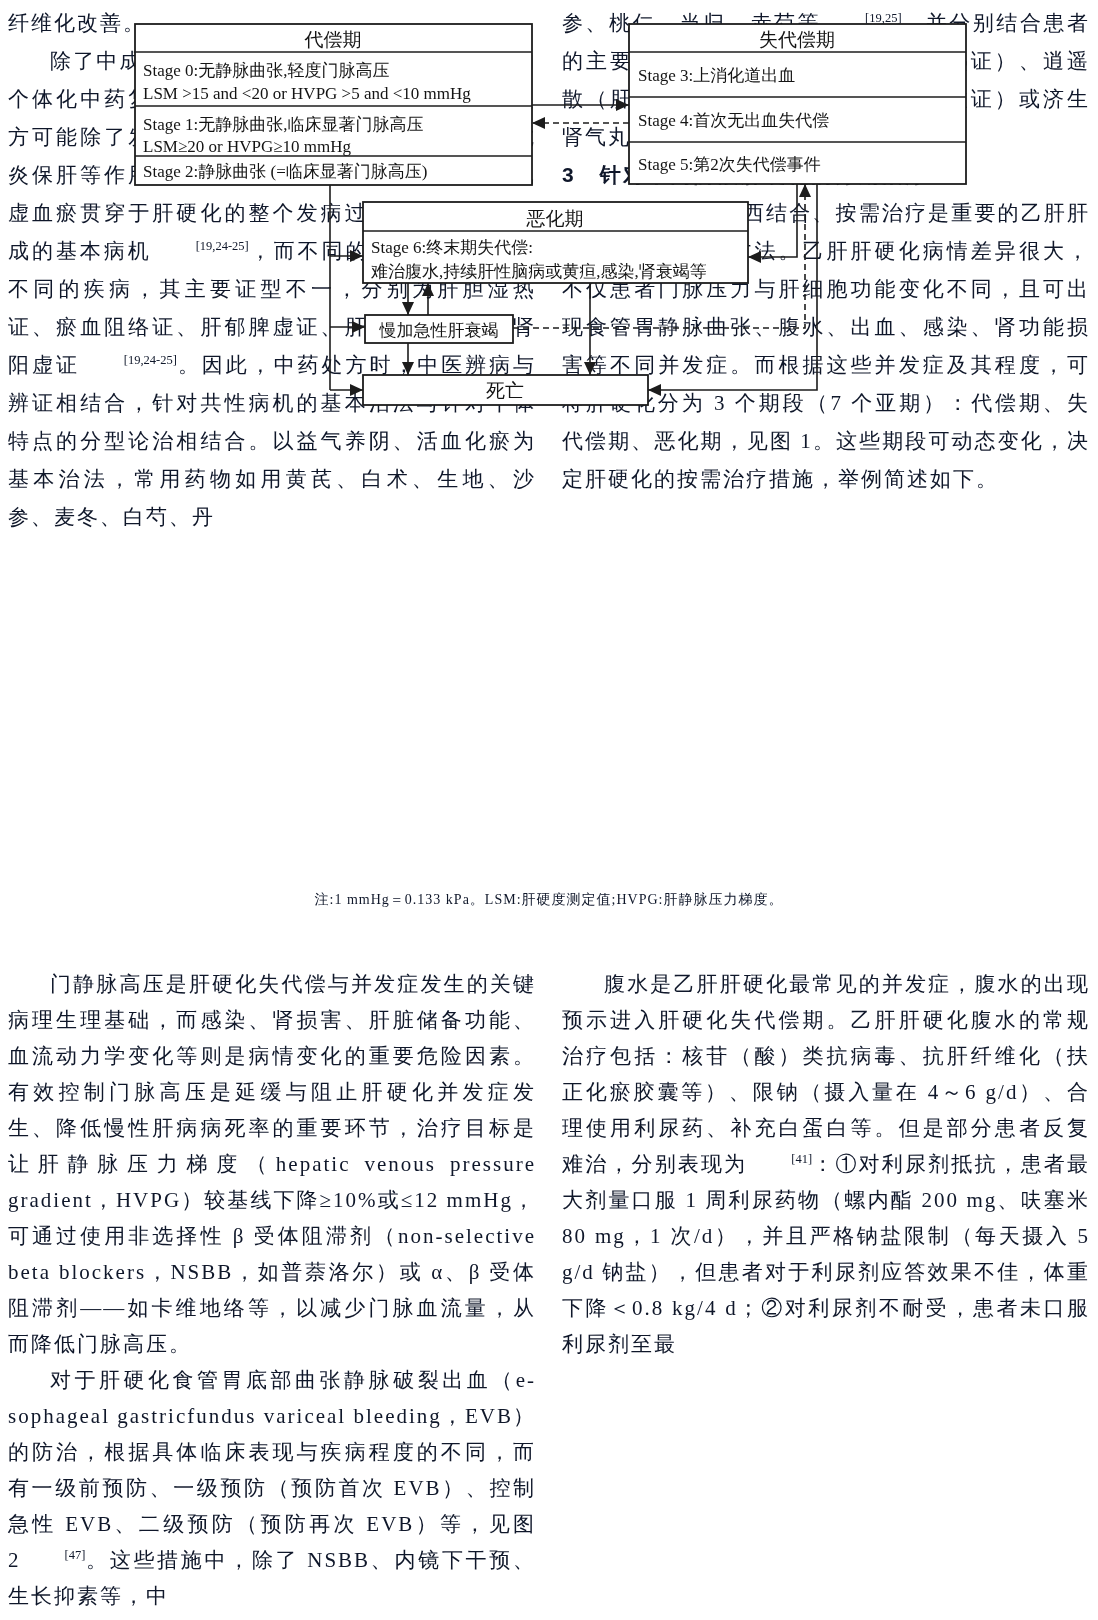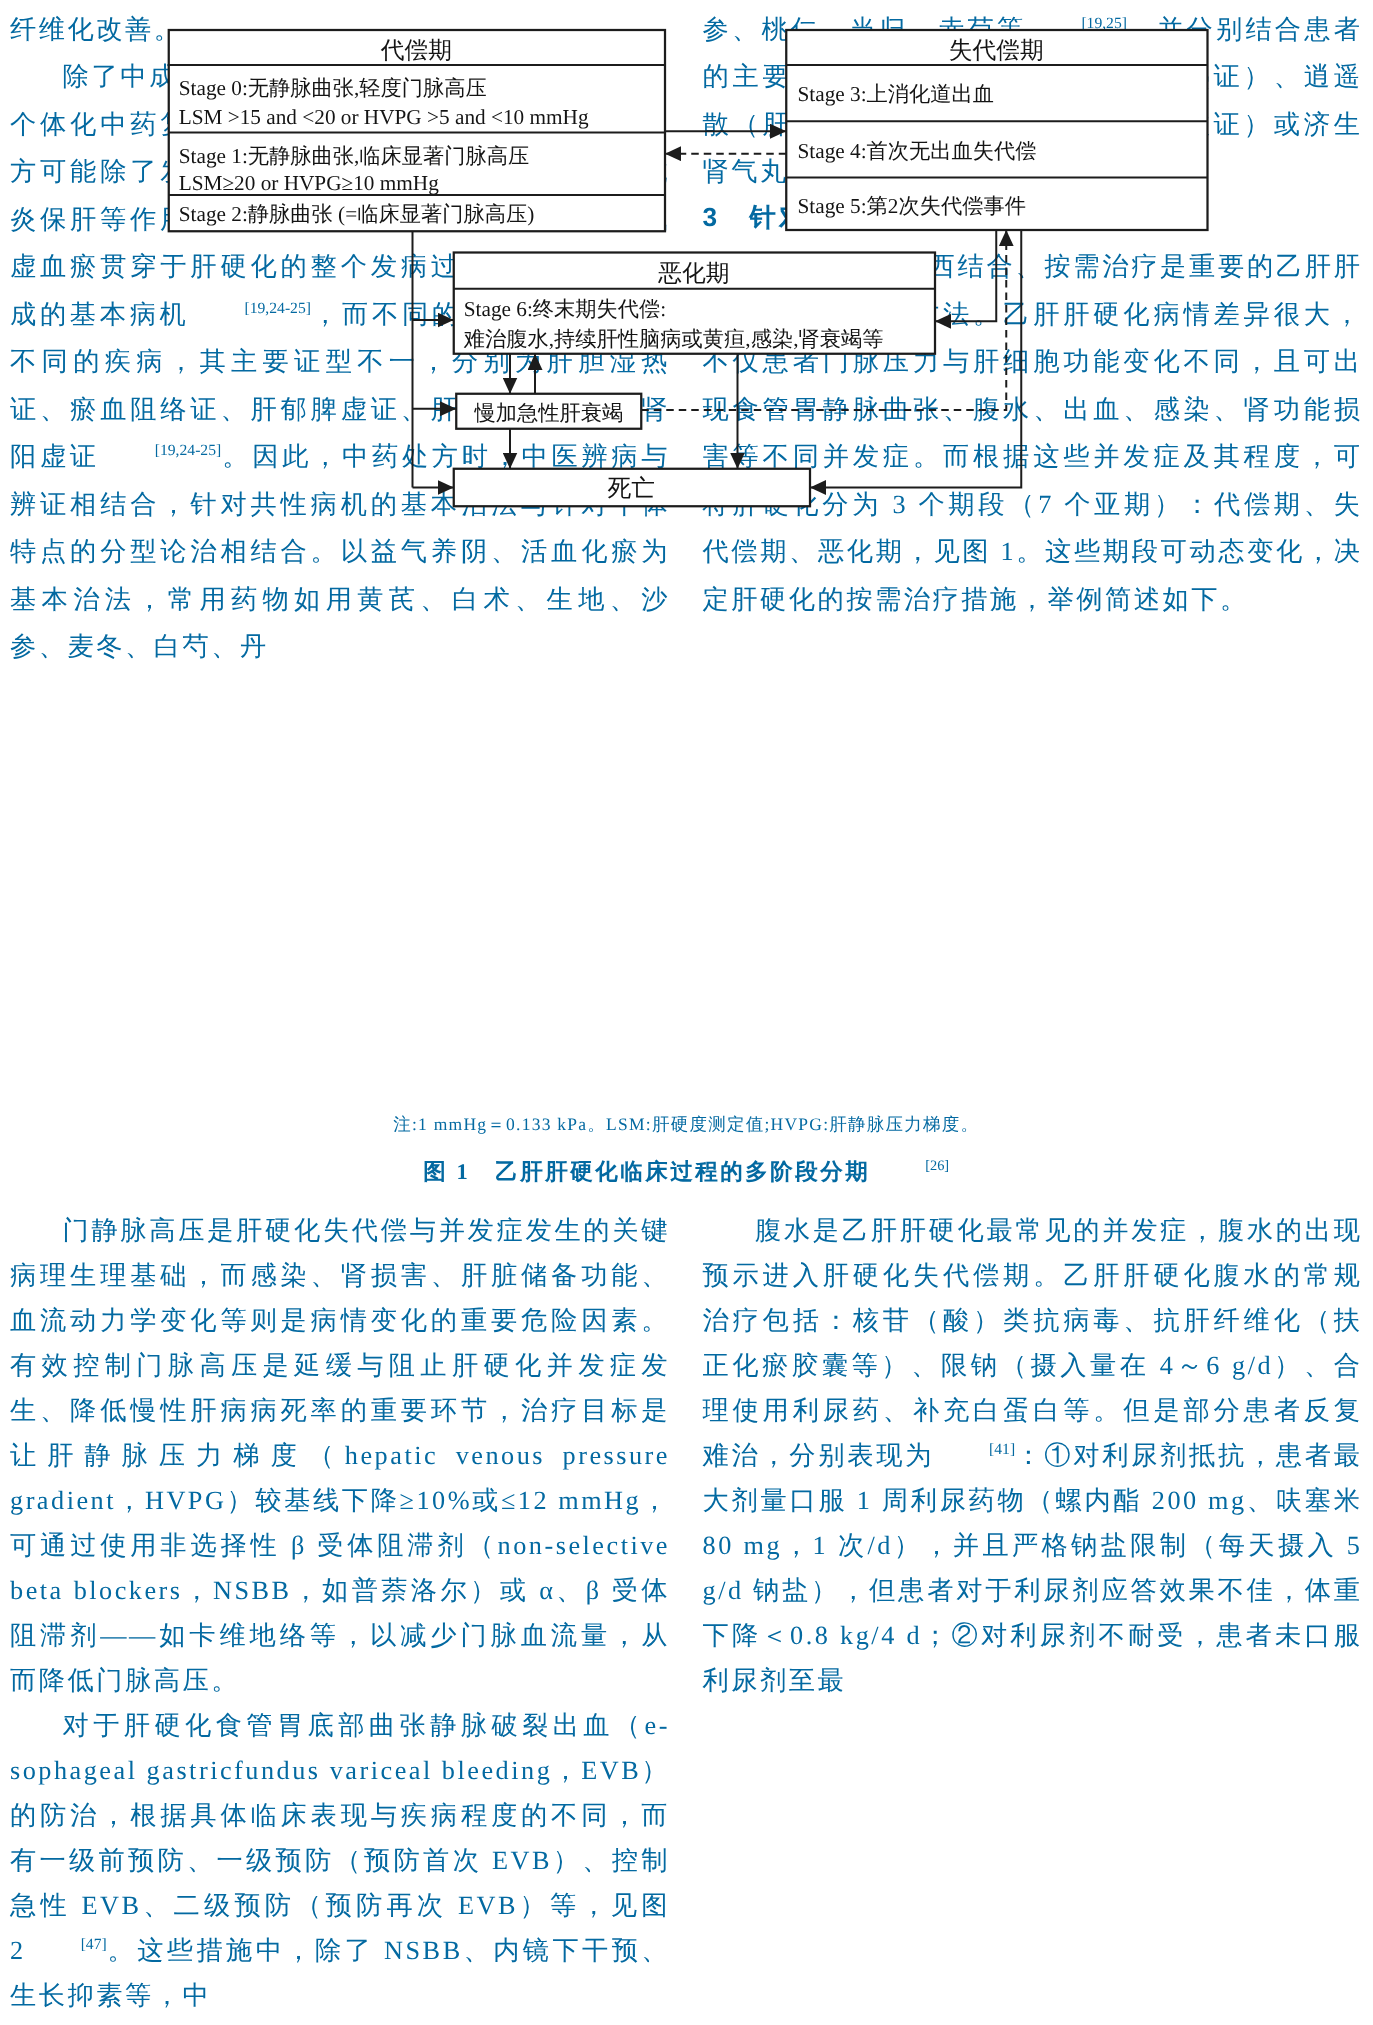--- a/index.html
+++ b/index.html
@@ -1,18 +1,18 @@
 <!DOCTYPE html>
 <html><head>
 <meta charset="utf-8">
 <style>
   html,body{margin:0;padding:0;background:#ffffff;}
   .page{
     position:relative;width:1098px;height:1620px;background:#ffffff;
-    font-family:"Liberation Serif","DejaVu Serif",serif;color:#0369a1;overflow:hidden;
+    font-family:"Liberation Serif","DejaVu Serif",serif;color:#0f172a;overflow:hidden;
   }
   .col{position:absolute;width:528px;text-align:justify;text-justify:inter-character;}
   .col p{margin:0;font-size:21px;letter-spacing:2px;}
   .col-tl,.col-tr{top:4px;}
   .col-tl p,.col-tr p{line-height:38px;}
   .col-bl p,.col-br p{line-height:36px;}
   .col-tl,.col-bl{left:8px;}
   .col-tr,.col-br{left:562px;}
   .col-bl,.col-br{top:966px;}
   .para.indent{text-indent:2em;}
@@ -103,23 +103,20 @@
     <line class="ln" x1="408" y1="283" x2="408" y2="315" marker-end="url(#arr)"></line>
     <line class="ln" x1="428" y1="315" x2="428" y2="283" marker-end="url(#arr)"></line>
     <line class="ln" x1="408" y1="343" x2="408" y2="375" marker-end="url(#arr)"></line>
     <line class="ln" x1="590" y1="283" x2="590" y2="375" marker-end="url(#arr)"></line>
     <path class="ln" d="M797,184 L797,257 L748,257" marker-end="url(#arr)"></path>
     <path class="ln dash" d="M513,328 L805,328 L805,184" marker-end="url(#arr)"></path>
     <path class="ln" d="M817,184 L817,390 L648,390" marker-end="url(#arr)"></path>
   </svg>
 
   <div class="fig-note">注:1 mmHg＝0.133 kPa。LSM:肝硬度测定值;HVPG:肝静脉压力梯度。</div>
-  <div class="fig-caption">
-    <span>图 1　乙肝肝硬化临床过程的多阶段分期</span><sup class="cite">[26]</sup>
-  </div>
 
   <div class="col col-bl">
       <p class="para indent"><span>门静脉高压是肝硬化失代偿与并发症发生的关键病理生理基础，而感染、肾损害、肝脏储备功能、血流动力学变化等则是病情变化的重要危险因素。有效控制门脉高压是延缓与阻止肝硬化并发症发生、降低慢性肝病病死率的重要环节，治疗目标是让肝静脉压力梯度（hepatic venous pressure gradient，HVPG）较基线下降≥10%或≤12 mmHg，可通过使用非选择性 β 受体阻滞剂（non-selective beta blockers，NSBB，如普萘洛尔）或 α、β 受体阻滞剂——如卡维地络等，以减少门脉血流量，从而降低门脉高压。</span></p>
       <p class="para indent"><span>对于肝硬化食管胃底部曲张静脉破裂出血（e-sophageal gastricfundus variceal bleeding，EVB）的防治，根据具体临床表现与疾病程度的不同，而有一级前预防、一级预防（预防首次 EVB）、控制急性 EVB、二级预防（预防再次 EVB）等，见图 2</span><sup class="cite">[47]</sup><span>。这些措施中，除了 NSBB、内镜下干预、生长抑素等，中</span></p>
     </div>
   <div class="col col-br">
       <p class="para indent"><span>腹水是乙肝肝硬化最常见的并发症，腹水的出现预示进入肝硬化失代偿期。乙肝肝硬化腹水的常规治疗包括：核苷（酸）类抗病毒、抗肝纤维化（扶正化瘀胶囊等）、限钠（摄入量在 4～6 g/d）、合理使用利尿药、补充白蛋白等。但是部分患者反复难治，分别表现为</span><sup class="cite">[41]</sup><span>：①对利尿剂抵抗，患者最大剂量口服 1 周利尿药物（螺内酯 200 mg、呋塞米 80 mg，1 次/d），并且严格钠盐限制（每天摄入 5 g/d 钠盐），但患者对于利尿剂应答效果不佳，体重下降＜0.8 kg/4 d；②对利尿剂不耐受，患者未口服利尿剂至最</span></p>
     </div>
 
 </div>

